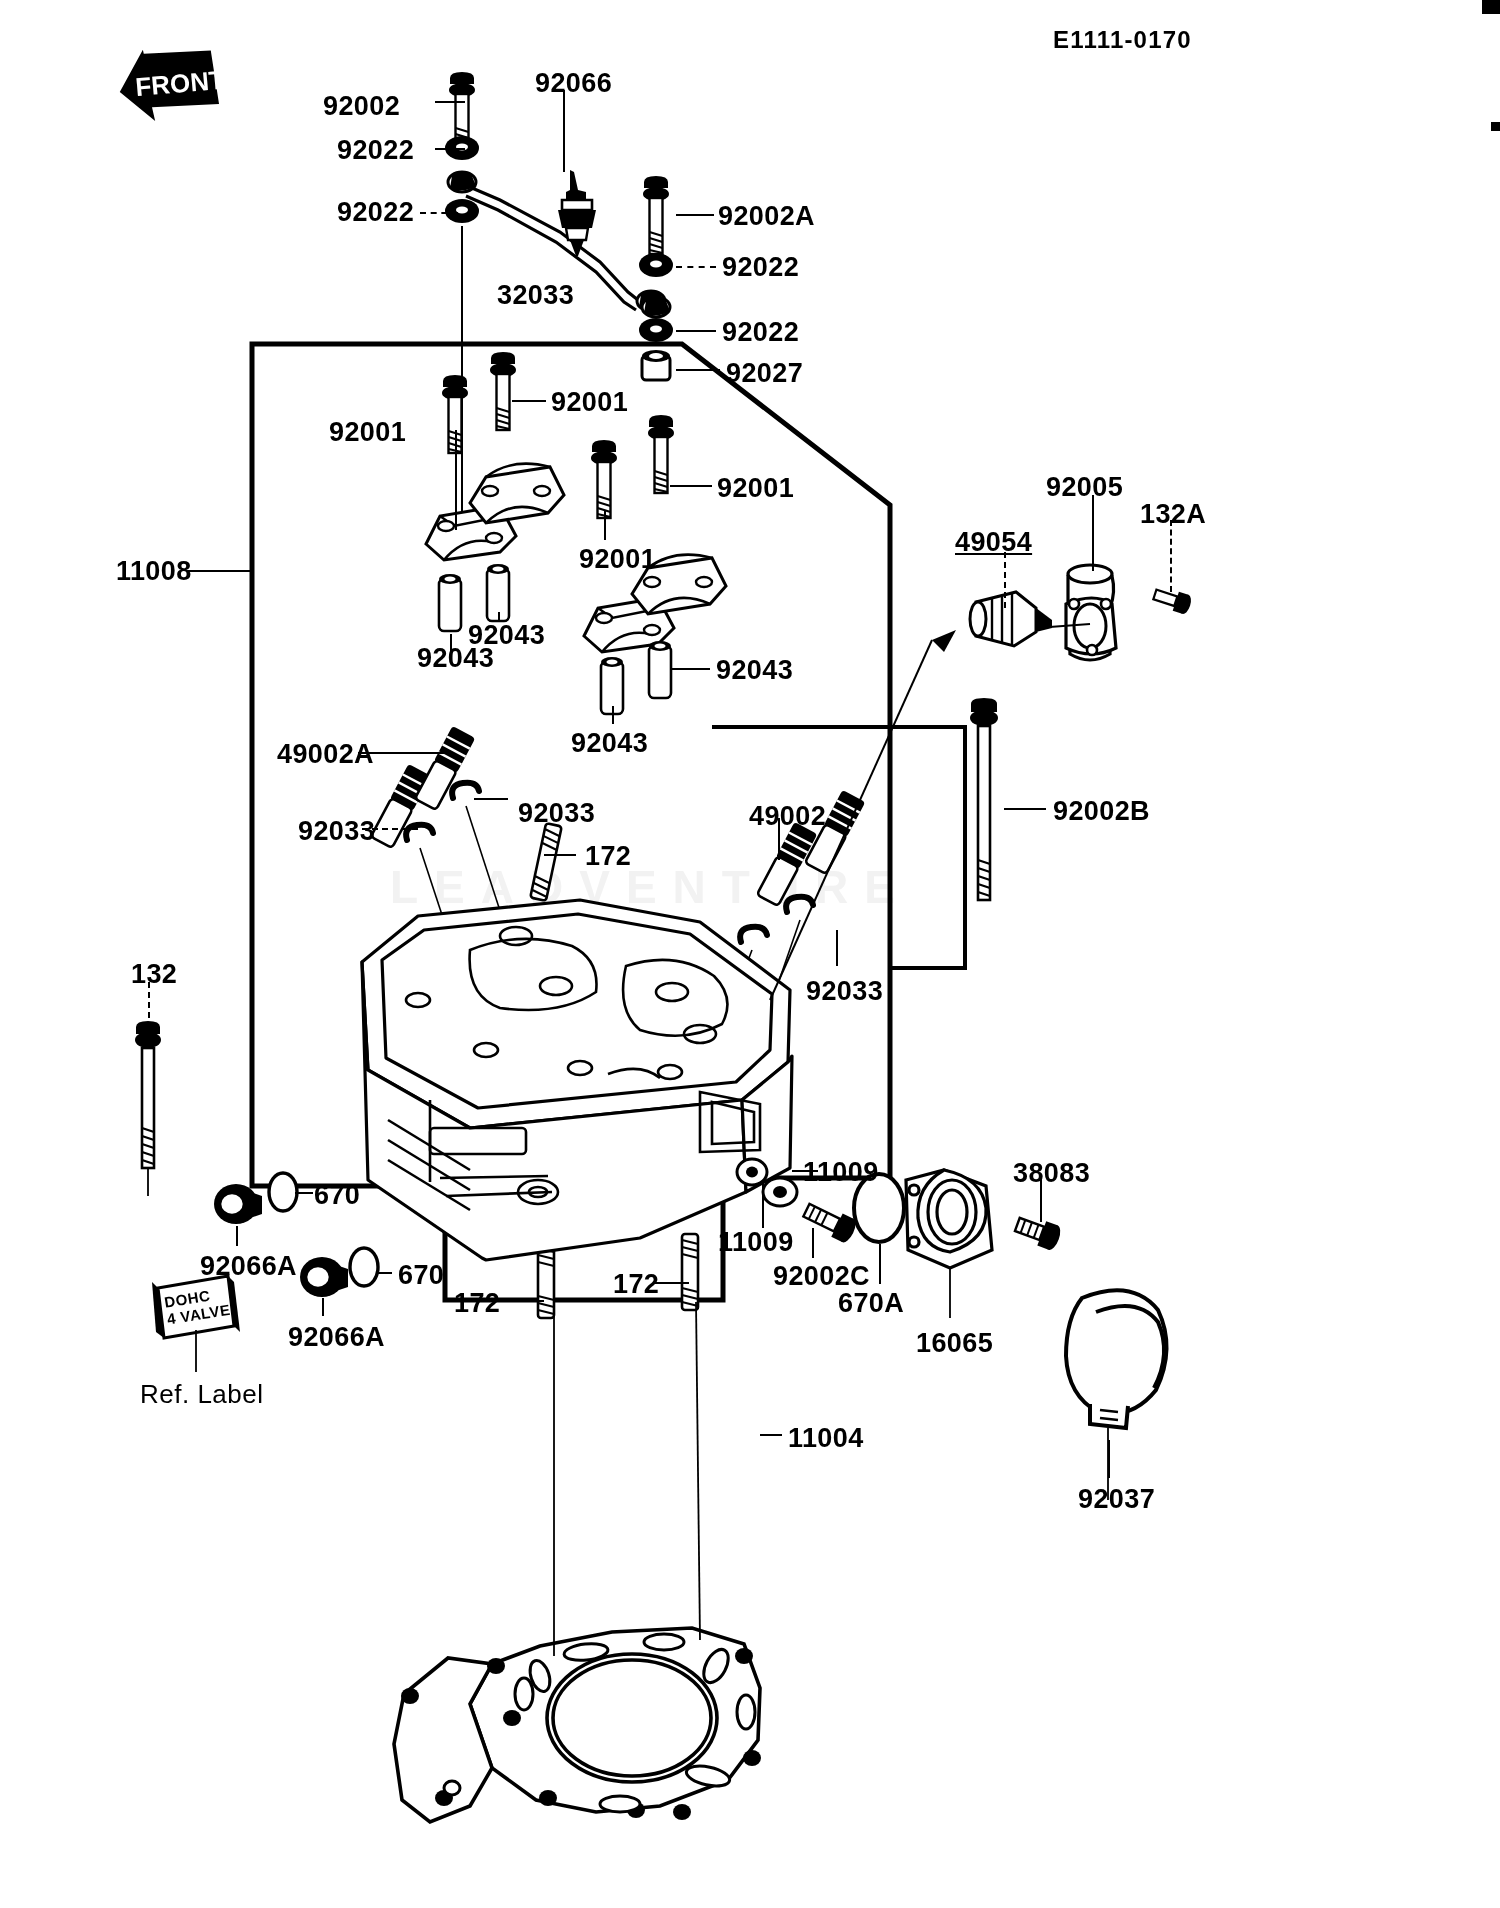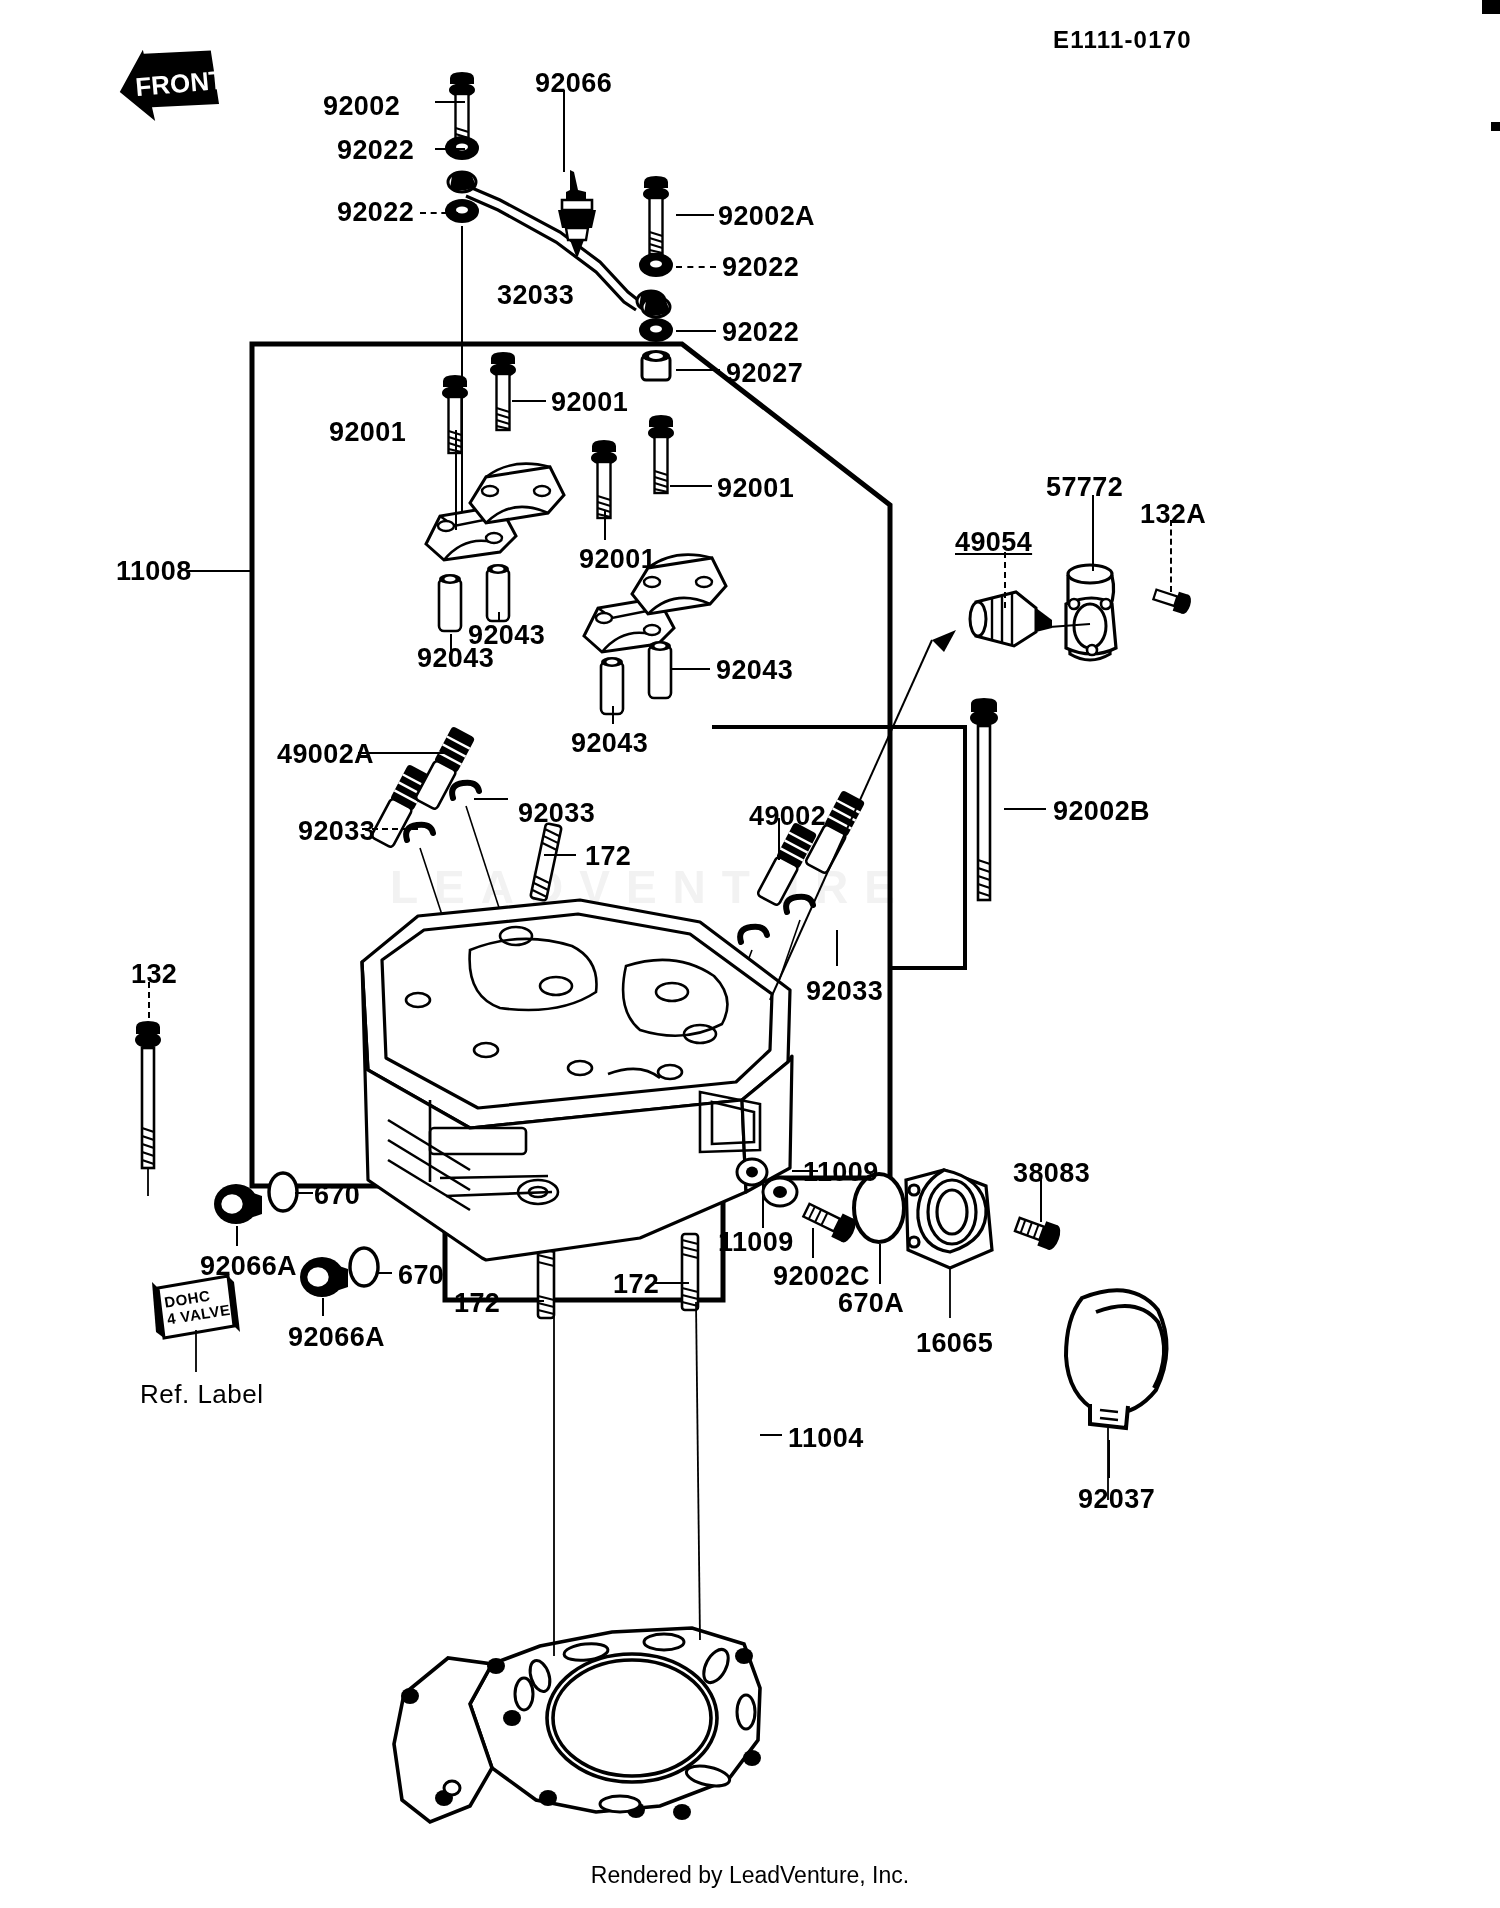--- a/index.html
+++ b/index.html
@@ -427,21 +427,21 @@
   <div class="lbl" style="left:337px;top:199px;">92022</div>
   <div class="lbl" style="left:722px;top:254px;">92022</div>
   <div class="lbl" style="left:497px;top:282px;">32033</div>
   <div class="lbl" style="left:722px;top:319px;">92022</div>
   <div class="lbl" style="left:726px;top:360px;">92027</div>
   <div class="lbl" style="left:551px;top:389px;">92001</div>
   <div class="lbl" style="left:329px;top:419px;">92001</div>
   <div class="lbl" style="left:717px;top:475px;">92001</div>
   <div class="lbl" style="left:579px;top:546px;">92001</div>
   <div class="lbl" style="left:116px;top:558px;">11008</div>
-  <div class="lbl" style="left:1046px;top:474px;">57772</div>
+  <div class="lbl" style="left:1046px;top:474px;">92005</div>
   <div class="lbl" style="left:1140px;top:501px;">132A</div>
   <div class="lbl" style="left:955px;top:529px;text-decoration:underline;">49054</div>
   <div class="lbl" style="left:468px;top:622px;">92043</div>
   <div class="lbl" style="left:417px;top:645px;">92043</div>
   <div class="lbl" style="left:716px;top:657px;">92043</div>
   <div class="lbl" style="left:571px;top:730px;">92043</div>
   <div class="lbl" style="left:277px;top:741px;">49002A</div>
   <div class="lbl" style="left:518px;top:800px;">92033</div>
   <div class="lbl" style="left:298px;top:818px;">92033</div>
   <div class="lbl" style="left:749px;top:803px;">49002</div>
@@ -464,15 +464,14 @@
   <div class="lbl" style="left:788px;top:1425px;">11004</div>
   <div class="lbl" style="left:1078px;top:1486px;">92037</div>
 
   <div class="reflabel" style="left:140px;top:1379px;">Ref. Label</div>
   <div style="position:absolute;left:166px;top:1288px;width:72px;height:42px;
               transform:rotate(-9deg);pointer-events:none;">
     <div style="font-size:15px;font-weight:700;letter-spacing:.5px;line-height:17px;">DOHC</div>
     <div style="font-size:15px;font-weight:700;letter-spacing:.5px;line-height:17px;">4 VALVE</div>
   </div>
 
-  <div class="footer" style="top:1862px;">Rendered by LeadVenture, Inc.</div>
 
 </div>
 
 </body></html>

